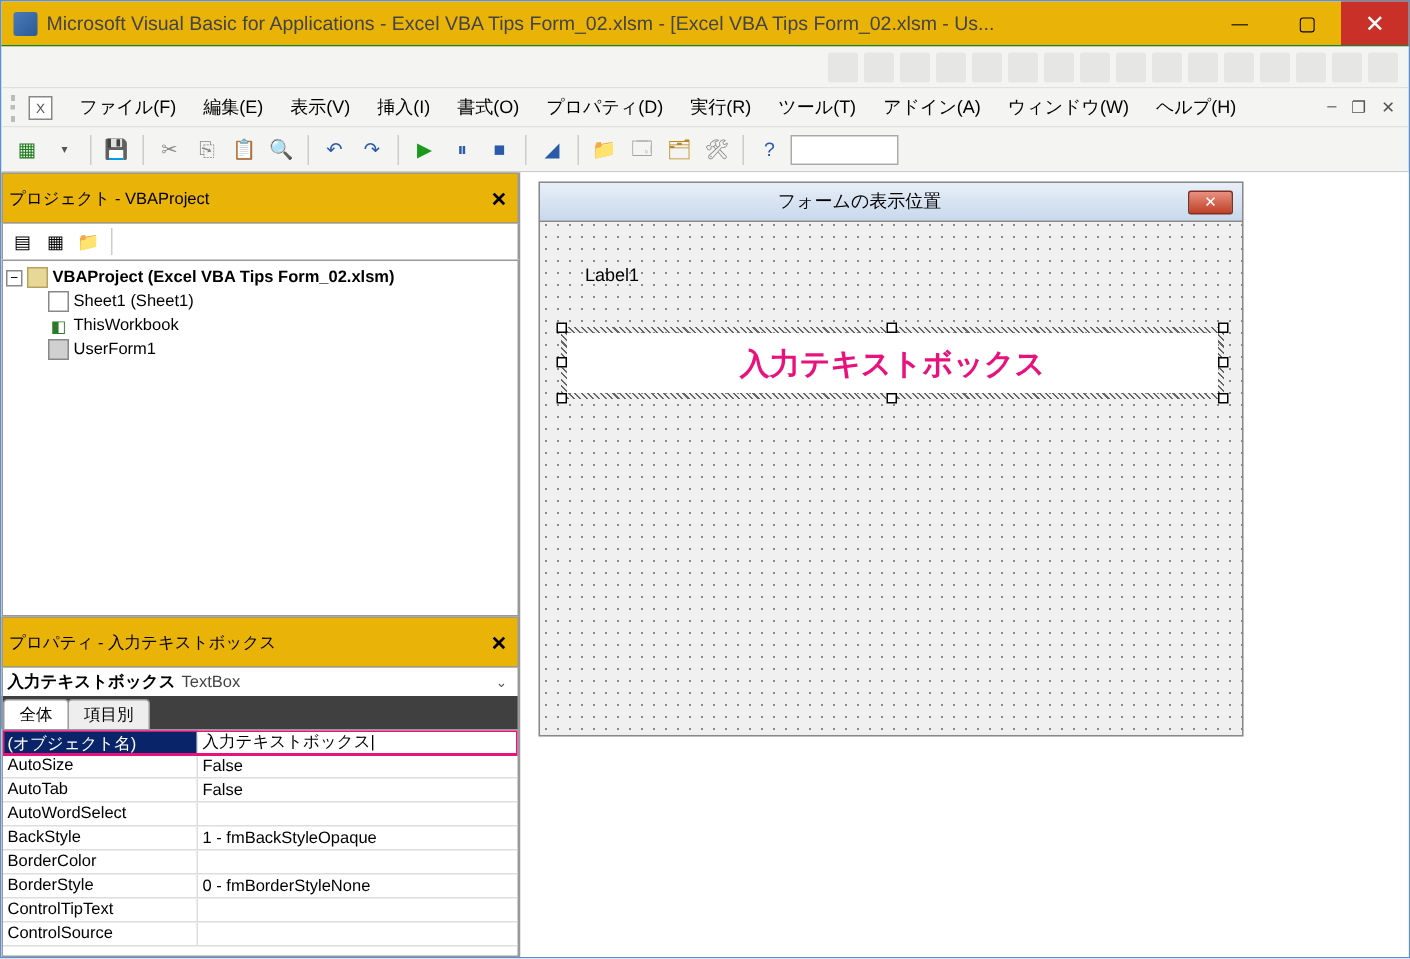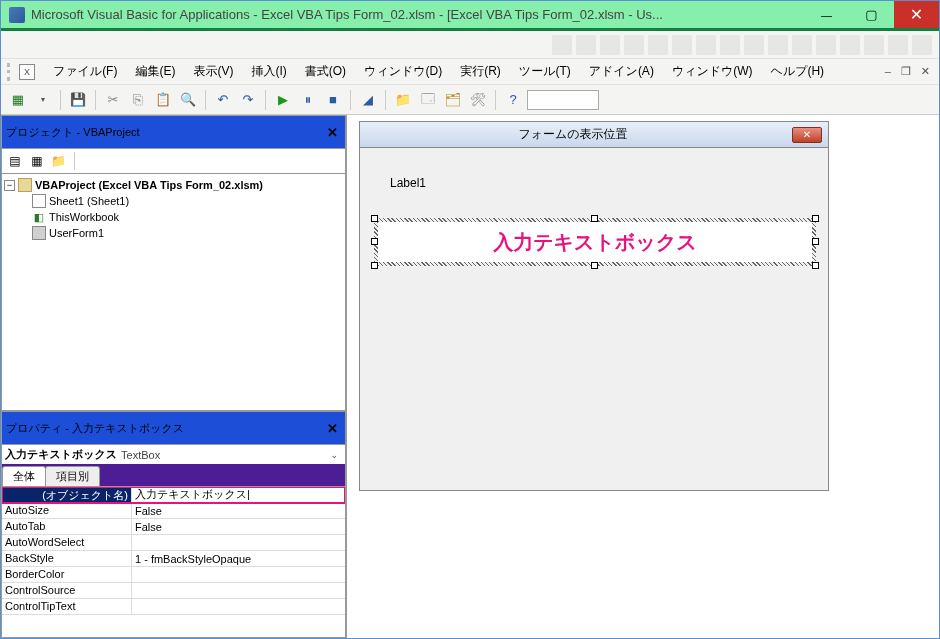--- a/index.html
+++ b/index.html
@@ -1,18 +1,18 @@
 <!DOCTYPE html>
 <html><head>
 <meta charset="utf-8">
 <style>
 * { box-sizing: border-box; margin: 0; padding: 0; }
 body { font-family: "Meiryo UI", "MS UI Gothic", sans-serif; font-size: 12px; background: #fff; overflow: hidden; }
 .window { width: 940px; height: 639px; border: 1px solid #5a8fd6; display: flex; flex-direction: column; }
-.titlebar { height: 30px; background: #86efac; display: flex; align-items: center; padding: 0 0 0 8px; border-bottom: 3px solid #15803d; }
+.titlebar { height: 30px; background: #eab308; display: flex; align-items: center; padding: 0 0 0 8px; border-bottom: 1px solid #15803d; }
 .titlebar .app-icon { width: 16px; height: 16px; margin-right: 6px; background: linear-gradient(135deg,#4a7ab8,#2a5a98); border-radius: 2px; }
 .titlebar .title { flex: 1; color: #444; font-size: 13px; white-space: nowrap; overflow: hidden; }
 .titlebar .win-btns { display: flex; height: 100%; }
 .titlebar .win-btns div { width: 45px; height: 100%; display: flex; align-items: center; justify-content: center; font-size: 14px; cursor: default; }
 .titlebar .win-btns .min::before { content:"—"; font-size:11px; }
 .titlebar .win-btns .max { font-family: sans-serif; }
 .titlebar .win-btns .max::before { content:"▢"; font-size:13px; }
 .titlebar .win-btns .close { background: #c83028; color: #fff; font-size:16px;}
 .titlebar .win-btns .close::before { content:"✕"; }
 .toolbar-row { height: 28px; background: #f4f4f2; display: flex; align-items: center; padding: 0 6px; gap: 2px; }
@@ -24,21 +24,21 @@
 .menubar .menu-item { padding: 3px 8px; cursor: default; }
 .menubar .spacer { flex: 1; }
 .menubar .mdi-btns { display: flex; gap: 4px; color: #555; }
 .menubar .mdi-btns span { padding: 0 3px; cursor: default; font-size:11px;}
 .toolbar2 { height: 30px; background: #f4f4f2; display: flex; align-items: center; padding: 0 6px; gap: 3px; border-bottom: 1px solid #ccc;}
 .tbtn { width: 22px; height: 22px; display: flex; align-items: center; justify-content: center; font-size: 13px; cursor: default; border-radius:2px;}
 .sep { width: 1px; height: 20px; background: #ccc; margin: 0 3px; }
 .combo { width:72px; height:20px; border:1px solid #aaa; background:#fff; font-size:11px; padding:0 3px;}
 .main { flex: 1; display: flex; background: #fff; min-height: 0; }
 .left { width: 346px; display: flex; flex-direction: column; border-right: 1px solid #999; }
-.panel-head { height: 20px; background: #1d4ed8; border: 1px solid #999; display: flex; align-items: center; padding: 16px 4px; font-size: 11px; }
+.panel-head { height: 20px; background: #eab308; border: 1px solid #999; display: flex; align-items: center; padding: 16px 4px; font-size: 11px; }
 .panel-head .x { margin-left: auto; font-size: 13px; font-weight: bold; cursor: default; padding:0 3px;}
 .project { flex: 0 0 296px; display: flex; flex-direction: column; }
 .project .pj-tools { height: 24px; display: flex; align-items: center; padding: 0 4px; gap: 4px; border-left:1px solid #999; border-right:1px solid #999;}
 .project .pj-tools .sep2 { flex:0 0 1px; height:18px; background:#ccc; margin:0 2px;}
 .pj-ic { width:18px; height:18px; display:flex; align-items:center; justify-content:center; font-size:12px;}
 .tree { flex: 1; border: 1px solid #999; background: #fff; overflow: auto; padding: 3px 2px; }
 .tree .row { display: flex; align-items: center; height: 16px; font-size: 11px; white-space: nowrap; }
 .tree .ind { display: inline-block; }
 .tree .tw { width: 11px; height: 11px; border: 1px solid #888; display: inline-flex; align-items: center; justify-content: center; font-size: 9px; line-height: 1; margin-right: 3px; background:#fff;}
 .tree .ic { width: 14px; height: 14px; margin-right: 3px; display:inline-flex; align-items:center; justify-content:center; font-size:10px;}
@@ -46,28 +46,28 @@
 .tree .ic.mod::before { content:"≡"; color:#2a8a2a;}
 .tree .ic.sheet { border:1px solid #888; background:#fff;}
 .tree .ic.wb::before { content:"◧"; color:#2a7a2a; font-size:11px;}
 .tree .ic.form { background:#d0d0d0; border:1px solid #888;}
 .tree .bold { font-weight: bold; }
 .properties { flex: 1; display: flex; flex-direction: column; min-height: 0; }
 .obj-row { display:flex; align-items:center; border-left:1px solid #999; border-right:1px solid #999; padding:2px 3px; gap:4px;}
 .obj-row .obn { font-weight:bold; font-size:11px;}
 .obj-row .obt { font-size:11px; color:#444;}
 .obj-row .dd { margin-left:auto; font-size:9px; color:#555; padding:0 4px;}
-.tabs { display: flex; border-left:1px solid #999; border-right:1px solid #999; padding-top:2px; background:#4c1d95;}
+.tabs { display: flex; border-left:1px solid #999; border-right:1px solid #999; padding-top:2px; background:#404040;}
 .tabs .tab { border: 1px solid #999; border-bottom: none; padding: 2px 10px; font-size: 11px; background: #fff; margin-right: -1px; border-radius:3px 3px 0 0;}
 .tabs .tab.inactive { background:#eee;}
 .prop-grid { flex: 1; border: 1px solid #999; background: #fff; overflow: hidden; }
 .prop-grid .prow { display: flex; height: 16px; font-size: 11px; border-bottom: 1px solid #ddd; }
 .prop-grid .pk { width: 130px; padding: 1px 3px; border-right: 1px solid #ddd; }
 .prop-grid .pv { flex: 1; padding: 1px 3px; display:flex; align-items:center; gap:3px;}
-.prop-grid .prow.highlight { outline: 2px solid #e8127d; outline-offset: -1px; text-align: right; }
+.prop-grid .prow.highlight { outline: 2px solid #e8127d; outline-offset: -1px; }
 .prop-grid .prow.highlight .pk { background: #0a246a; color: #fff; }
 .swatch { width:11px; height:11px; border:1px solid #000; display:inline-block;}
 .right { flex: 1; background: #fff; position: relative; padding: 6px;}
 .form-designer { position: absolute; left: 12px; top: 6px; width: 470px; height: 370px; border: 1px solid #888; background-image: radial-gradient(circle,#888 0.6px,transparent 0.6px); background-size: 8px 8px; background-color:#f0f0f0; }
 .form-title { height: 26px; background: linear-gradient(#e8eff8,#c8d8ec); border-bottom: 1px solid #888; display: flex; align-items: center; padding: 0 6px; font-size: 12px; gap: 12px; }
 .form-title span { flex:1; text-align:center;}
 .form-close { width: 30px; height: 16px; background: linear-gradient(#e89080,#c04028); border: 1px solid #803020; border-radius: 2px; color: #fff; font-size: 10px; display: flex; align-items: center; justify-content: center; }
 .lbl1 { position: absolute; left: 30px; top: 54px; font-size: 12px; background:transparent;}
 .sel-box { position: absolute; left: 18px; top: 100px; width: 434px; height: 40px; }
 .sel-box .hatch { position:absolute; background-image: repeating-linear-gradient(45deg,#666 0 1px,transparent 1px 3px);}
@@ -112,21 +112,21 @@
   </div>
 
   <div class="menubar">
     <div class="handle"></div>
     <div class="mx">X</div>
     <div class="menu-item">ファイル(F)</div>
     <div class="menu-item">編集(E)</div>
     <div class="menu-item">表示(V)</div>
     <div class="menu-item">挿入(I)</div>
     <div class="menu-item">書式(O)</div>
-    <div class="menu-item">ウィンドウ(D)</div>
+    <div class="menu-item">プロパティ(D)</div>
     <div class="menu-item">実行(R)</div>
     <div class="menu-item">ツール(T)</div>
     <div class="menu-item">アドイン(A)</div>
     <div class="menu-item">ウィンドウ(W)</div>
     <div class="menu-item">ヘルプ(H)</div>
     <div class="spacer"></div>
     <div class="mdi-btns">
       <span>–</span>
       <span>❐</span>
       <span>✕</span>
@@ -238,27 +238,33 @@
             <div class="prow">
               <div class="pk">BackStyle</div>
               <div class="pv">
                 <span>1 - fmBackStyleOpaque</span>
               </div>
             </div>
             <div class="prow">
               <div class="pk">BorderColor</div>
             </div>
             <div class="prow">
+              <div class="pk">BorderStyle</div>
+              <div class="pv">
+                <span>0 - fmBorderStyleNone</span>
+              </div>
+            </div>
+            <div class="prow">
+              <div class="pk">ControlTipText</div>
+              <div class="pv">
+                <span></span>
+              </div>
+            </div>
+            <div class="prow">
               <div class="pk">ControlSource</div>
-              <div class="pv">
-                <span></span>
-              </div>
-            </div>
-            <div class="prow">
-              <div class="pk">ControlTipText</div>
               <div class="pv">
                 <span></span>
               </div>
             </div>
           </div>
       </div>
     </div>
 
     <div class="right">
       <div class="form-designer">

